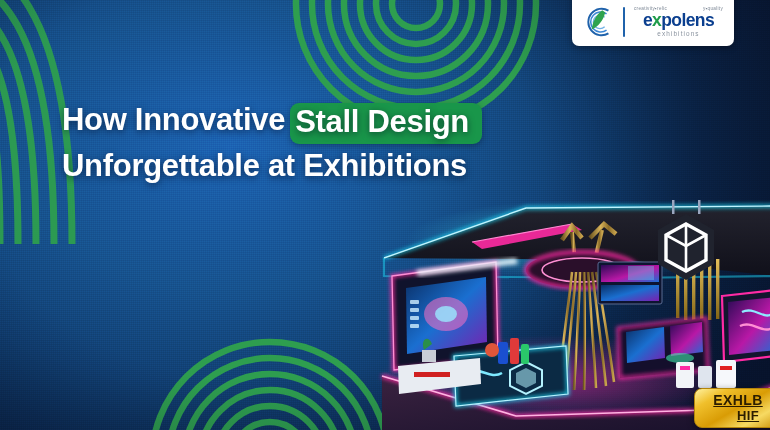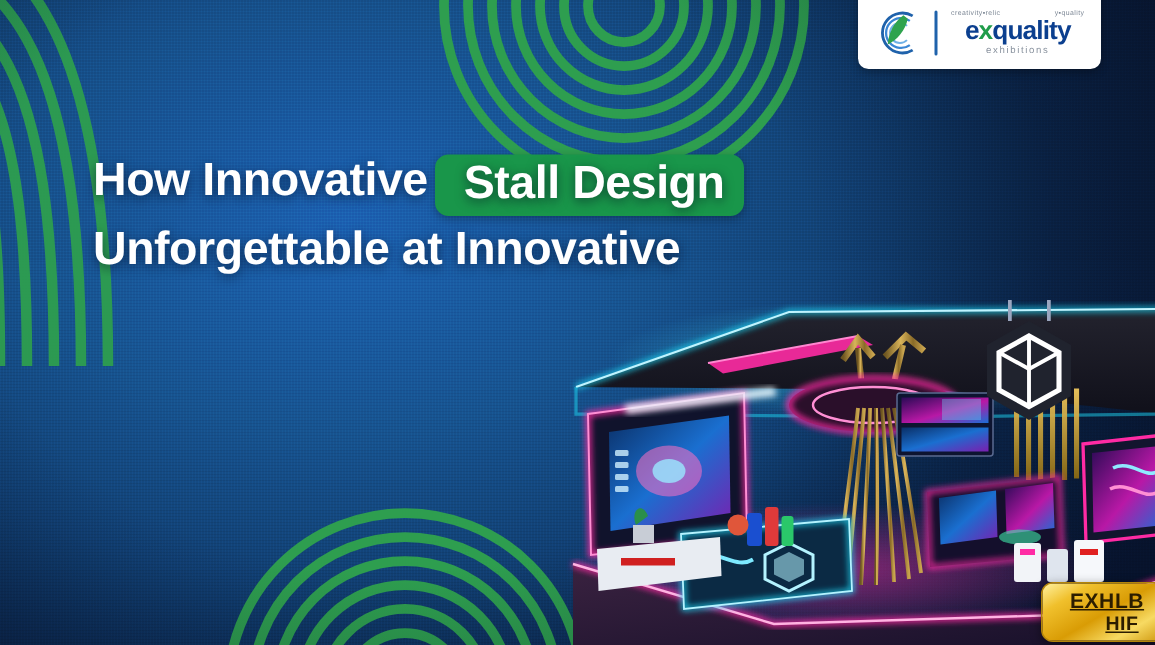--- a/index.html
+++ b/index.html
@@ -60,21 +60,21 @@
   
   .headline{
     position:absolute;left:62px;top:98px;width:520px;
     color:#ffffff;font-weight:700;font-size:31px;line-height:44px;
     letter-spacing:-.3px;
     text-shadow:0 2px 7px rgba(2,10,30,.55);
   }
   .hl-row{display:block;white-space:nowrap;}
   .pill{
     display:inline-block;background:#19964a;color:#fff;
-    border-radius:9px;padding:1px 13px 4px 19px;
+    border-radius:9px;padding:1px 13px 4px 5px;
     margin-left:5px;line-height:36px;vertical-align:-2px;
     box-shadow:0 2px 6px rgba(0,0,0,.28);
   }
 
   
   .stall{position:absolute;right:-6px;bottom:0;width:400px;height:250px;}
   .stall svg{display:block;}
 
   
   .badge{
@@ -319,28 +319,28 @@
         <path d="M27 15 A7 7 0 1 0 27 25"></path>
       </g>
       <path d="M24.5 7.5 C 17 13 14 21 13.5 28 C 20 25 26 18 27.5 10 Z" fill="#2fa34e"></path>
     </svg>
     <div class="logo-div"></div>
     <div class="logo-txt">
       <div class="logo-tag">
         <span>creativity▪relic</span>
         <span>у▪quality</span>
       </div>
-      <div class="logo-word"><span>e</span><span class="x">x</span><span class="lens">quality</span></div>
+      <div class="logo-word"><span>e</span><span class="x">x</span><span class="lens">polens</span></div>
       <div class="logo-sub">exhibitions</div>
     </div>
   </div>
 
   <div class="headline">
     <span class="hl-row"><span>How Innovative</span><span class="pill">Stall Design</span></span>
-    <span class="hl-row">Unforgettable at Innovative</span>
+    <span class="hl-row">Unforgettable at Exhibitions</span>
   </div>
 
   <div class="badge">
     <span>EXHLB</span>
     <span class="l2">HIF</span>
   </div>
 
 </div>
 
 </body></html>

